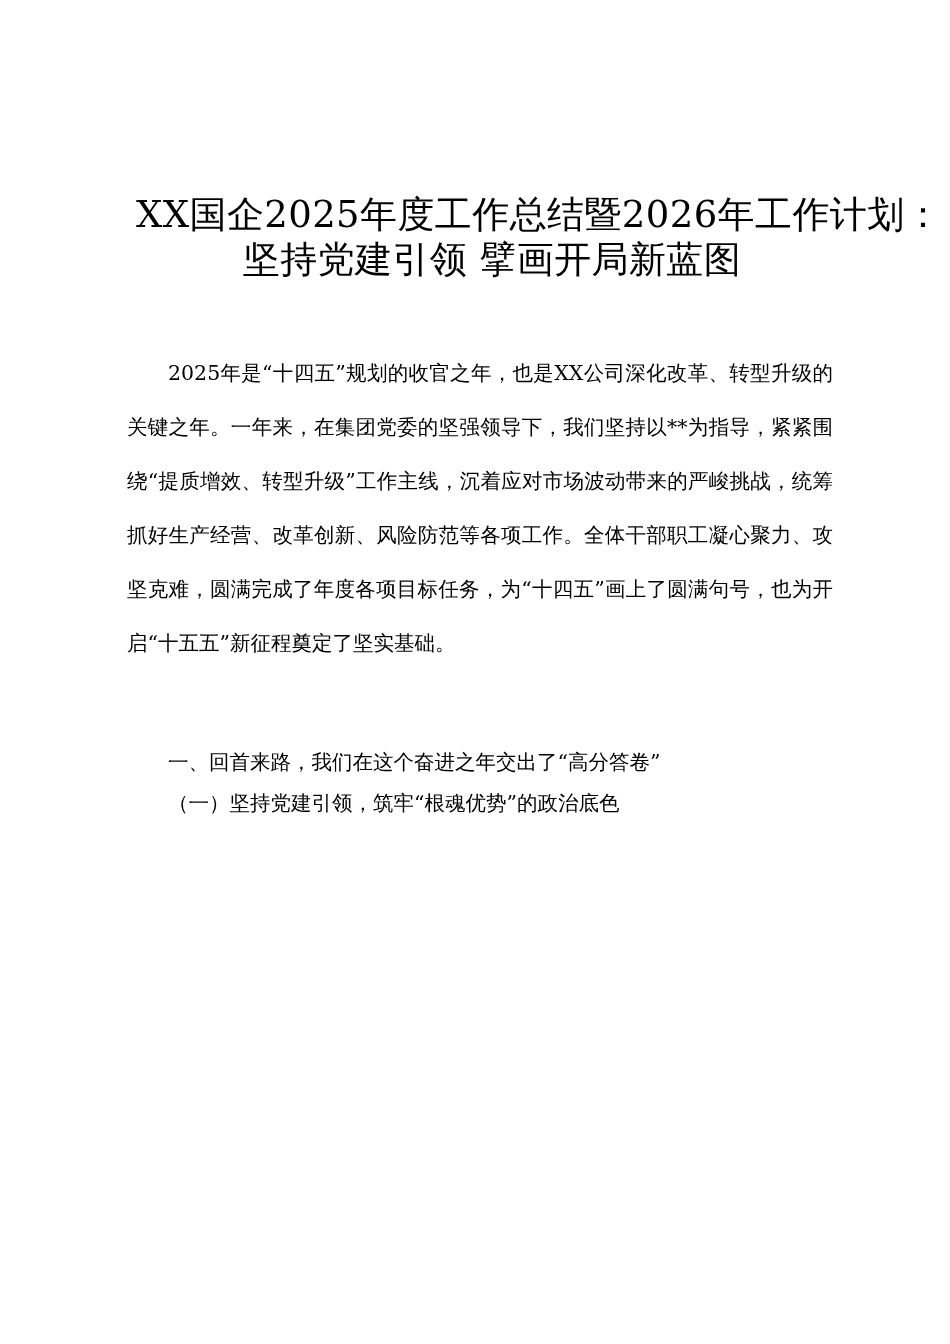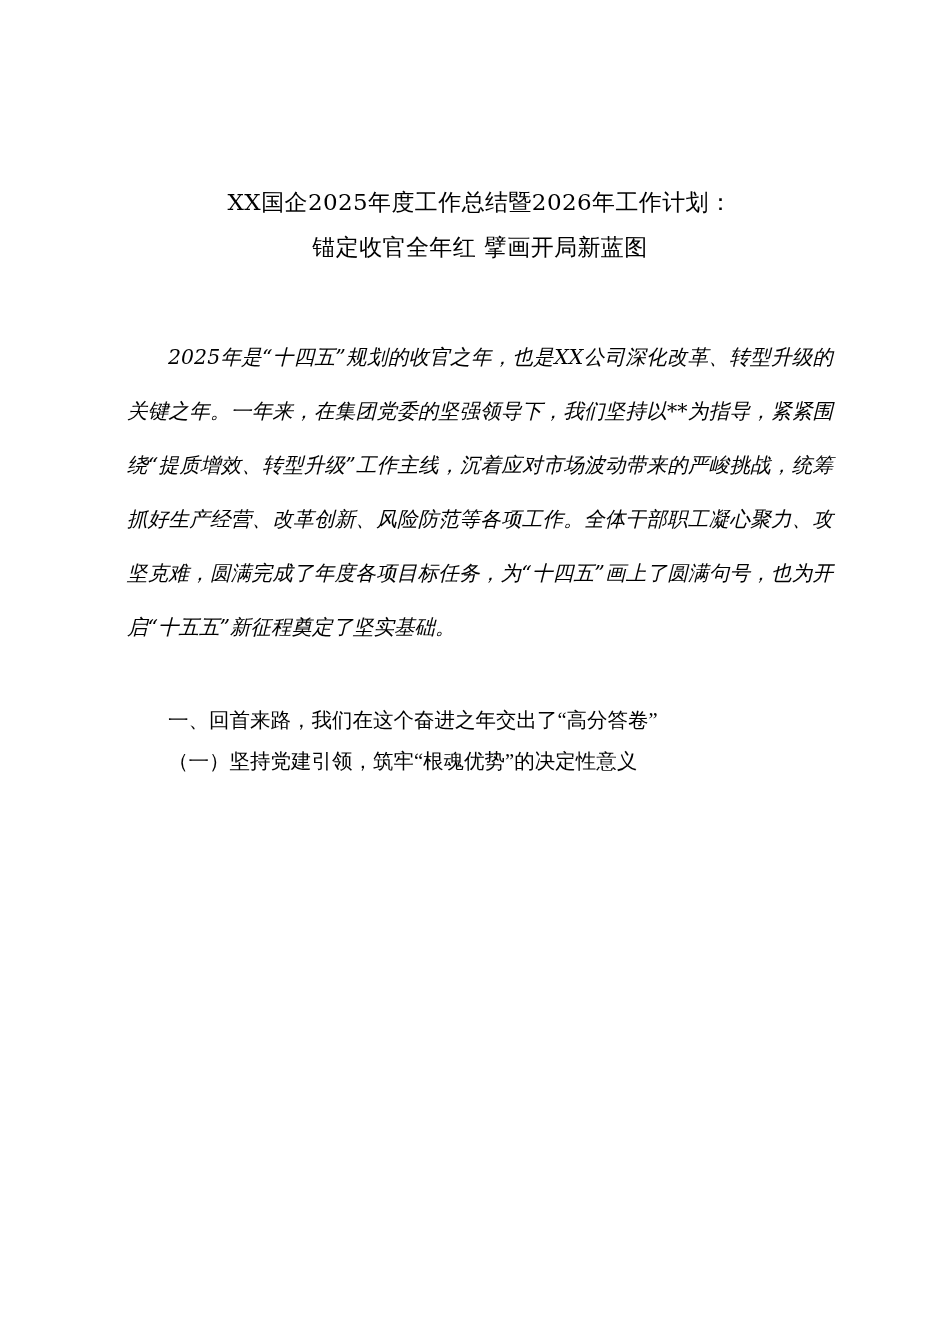--- a/index.html
+++ b/index.html
@@ -20,26 +20,26 @@
     color: #000000;
     -webkit-font-smoothing: antialiased;
   }
 
   .doc-title {
     position: absolute;
     left: 120px;
     top: 176px;
     width: 712px;
     text-align: center;
-    font-size: 23px;
+    font-size: 37px;
     line-height: 45px;
     letter-spacing: 0.4px;
     font-weight: normal;
     color: #000000;
-    margin: 4px;
+    margin: 16px;
   }
   .doc-title .tline {
     display: block;
     white-space: nowrap;
   }
 
   .body-block {
     position: absolute;
     left: 127px;
     width: 706px;
@@ -75,25 +75,25 @@
     font-size: 20.5px;
   }
 </style>
 </head>
 <body>
 
 <div class="page">
 
   <h1 class="doc-title">
     <span class="tline">XX国企2025年度工作总结暨2026年工作计划：</span>
-    <span class="tline">锚定收官全年红 擘画开局新蓝图</span>
+    <span class="tline">坚持党建引领 擘画开局新蓝图</span>
   </h1>
 
-  <div class="body-block" style="top: 330px; font-style: italic;">
+  <div class="body-block" style="top: 346px;">
     <p class="para-loose">2025年是“十四五”规划的收官之年，也是XX公司深化改革、转型升级的关键之年。一年来，在集团党委的坚强领导下，我们坚持以**为指导，紧紧围绕“提质增效、转型升级”工作主线，沉着应对市场波动带来的严峻挑战，统筹抓好生产经营、改革创新、风险防范等各项工作。全体干部职工凝心聚力、攻坚克难，圆满完成了年度各项目标任务，为“十四五”画上了圆满句号，也为开启“十五五”新征程奠定了坚实基础。</p>
   </div>
 
-  <div class="body-block" style="top: 700px; font-family: Liberation Serif, serif;">
+  <div class="body-block" style="top: 742px;">
     <p class="heading-num">一、回首来路，我们在这个奋进之年交出了“高分答卷”</p>
-    <p class="heading-sub">（一）坚持党建引领，筑牢“根魂优势”的决定性意义</p>
+    <p class="heading-sub">（一）坚持党建引领，筑牢“根魂优势”的政治底色</p>
   </div>
 
 </div>
 
 </body></html>

